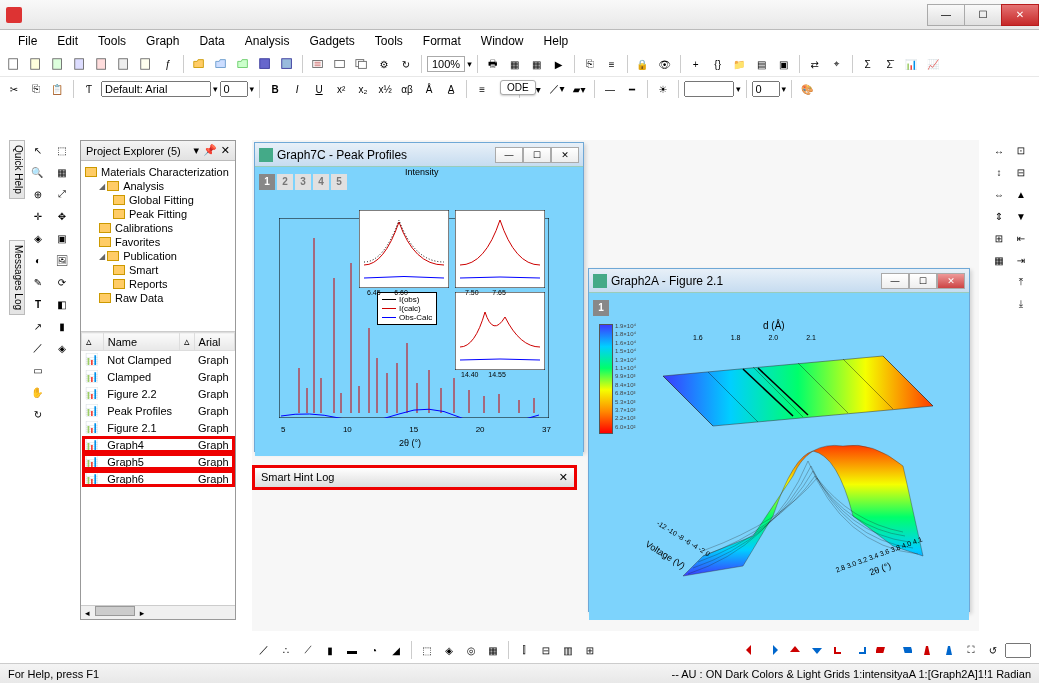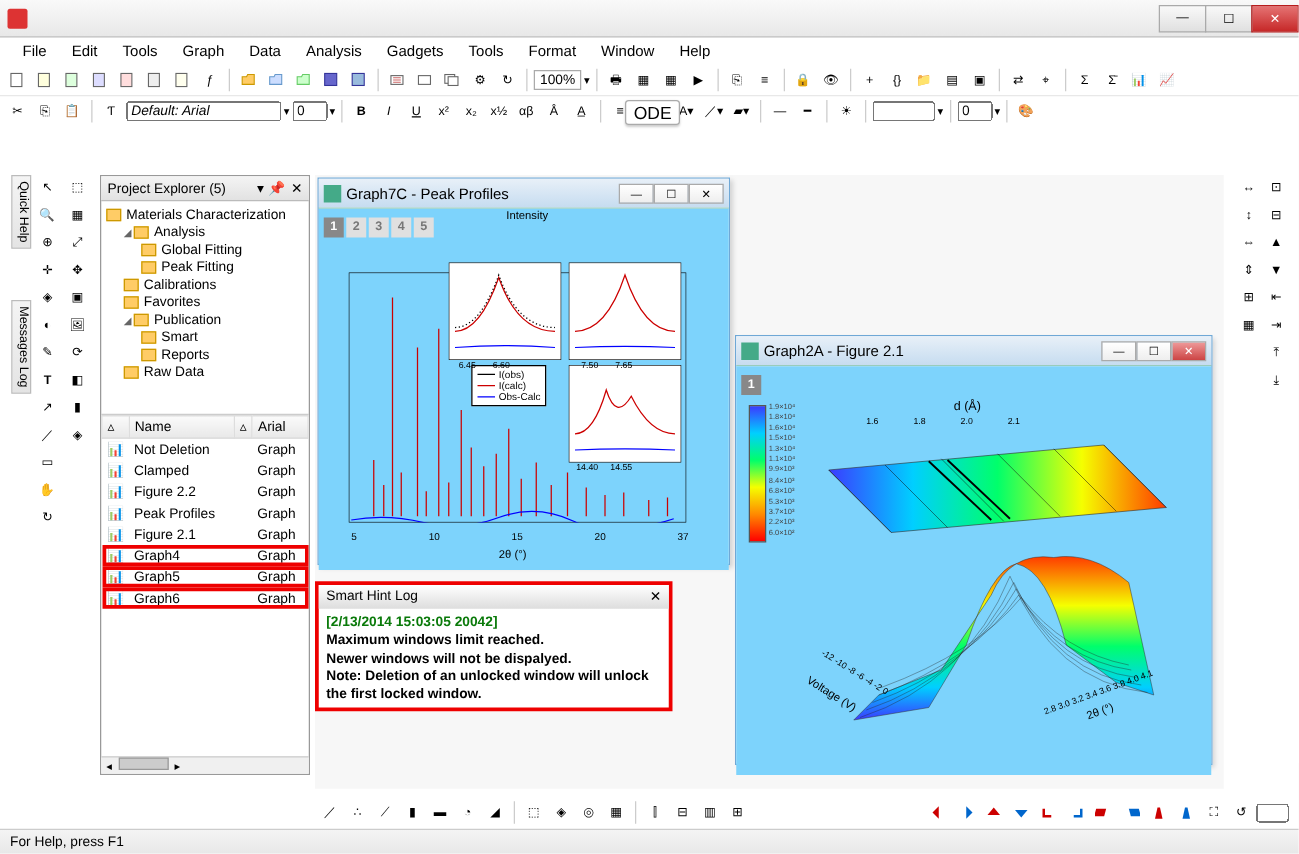--- a/index.html
+++ b/index.html
@@ -18,37 +18,37 @@
 .menubar span { padding:2px 8px; cursor:default; }
 
 
 .toolbar { display:flex; align-items:center; padding:2px 4px; gap:2px; border-bottom:1px solid #e8e8e8; flex-wrap:wrap; }
 .tbtn { width:20px; height:20px; border:1px solid transparent; display:flex; align-items:center; justify-content:center; font-size:10px; }
 .tbtn svg { width:14px; height:14px; }
 .sep { width:1px; height:18px; background:#ccc; margin:0 3px; }
 .zoom { font-size:11px; padding:1px 4px; border:1px solid #aaa; background:#fff; }
 
 
-.ode-tag { position:absolute; top:80px; left:500px; background:#fff; border:1px solid #aaa; font-size:14px; padding:1px 6px; border-radius:3px; box-shadow:0 1px 2px rgba(0,0,0,.2); z-index:20; }
+.ode-tag { position:absolute; top:80px; left:500px; background:#fff; border:1px solid #aaa; font-size:10px; padding:1px 6px; border-radius:3px; box-shadow:0 1px 2px rgba(0,0,0,.2); z-index:20; }
 
 
 .sidetab { position:absolute; top:140px; left:9px; width:16px; writing-mode:vertical-rl; font-size:10px; background:linear-gradient(#f4f4f4,#e4e4e4); border:1px solid #bbb; padding:4px 0; text-align:center; }
 .sidetab2 { top:240px; }
 
 
 .lefttools { position:absolute; top:140px; left:28px; width:24px; display:flex; flex-direction:column; gap:2px; }
 .lefttools2 { left:52px; }
 .lefttools .tbtn, .lefttools2 .tbtn { border:1px solid transparent; }
 
 
 .righttools { position:absolute; top:140px; right:8px; width:20px; display:flex; flex-direction:column; gap:2px; }
 .righttools2 { right:30px; }
 
 
-.pe-panel { position:absolute; top:140px; left:80px; width:168px; height: 480px; background:#fff; border:1px solid #999; font-size:11px; display:flex; flex-direction:column; }
+.pe-panel { position:absolute; top:140px; left:80px; width:156px; height: 480px; background:#fff; border:1px solid #999; font-size:11px; display:flex; flex-direction:column; }
 .pe-head { background:linear-gradient(#f4f4f4,#e2e2e2); padding:3px 5px; display:flex; align-items:center; border-bottom:1px solid #bbb; }
 .pe-head .grow{flex:1}
 .pe-tree { padding:4px; flex:0 0 auto; height:170px; overflow:auto; }
 .pe-tree .node { display:flex; align-items:center; padding:1px 0; white-space:nowrap; }
 .pe-tree .fold { width:12px; height:10px; background:#fc6; border:1px solid #c90; margin-right:4px; }
 .pe-tree .ind { display:inline-block; }
 .pe-list { border-top:1px solid #ccc; flex:1; overflow:auto; position:relative; }
 .pe-list table { width:100%; border-collapse:collapse; font-size:11px; }
 .pe-list th { text-align:left; background:linear-gradient(#fafafa,#e8e8e8); border:1px solid #ddd; padding:2px 4px; font-weight:normal; }
 .pe-list td { padding:2px 4px; }
@@ -64,21 +64,21 @@
 .cw-title .grow{flex:1}
 .cw-btns { display:flex; gap:0; }
 .cw-btns div { width:28px; height:16px; border:1px solid #aaa; background:linear-gradient(#fff,#eee); font-size:9px; display:flex; align-items:center; justify-content:center; }
 .cw-btns .close { background:linear-gradient(#e99,#c44); color:#fff; }
 .cw-body { padding:4px; background:#7dd3fc; position:relative; }
 
 .layer-tab { display:inline-block; width:16px; height:16px; background:#e0e0e0; color:#777; font-size:10px; font-weight:bold; text-align:center; line-height:16px; margin-right:2px; }
 .layer-tab.active { background:#888; color:#fff; }
 
 
-.smarthint { position:absolute; top:465px; left:252px; width:286px; border:3px solid #e00; background:#fff; font-size:11px; z-index:30; }
+.smarthint { position:absolute; top:465px; left:252px; width:325px; border:3px solid #e00; background:#fff; font-size:11px; z-index:30; }
 .sh-title { background:linear-gradient(#fff,#ddd); padding:3px 6px; display:flex; }
 .sh-title .grow{flex:1}
 .sh-body { padding:4px 6px; font-family:"Courier New",monospace; font-size:11px; line-height:1.3; font-weight:bold; }
 .sh-body .ts { color:#0a7a0a; }
 
 
 .statusbar { position:absolute; bottom:0; left:0; right:0; height:20px; background:linear-gradient(#f4f4f4,#e8e8e8); border-top:1px solid #ccc; font-size:11px; display:flex; align-items:center; padding:0 8px; }
 .statusbar .grow{flex:1}
 
 
@@ -240,21 +240,21 @@
   <div class="tbtn">📊</div>
   <div class="tbtn">📈</div>
 </div>
 
 <div class="fmtbar">
   <div class="tbtn">✂</div>
   <div class="tbtn">⎘</div>
   <div class="tbtn">📋</div>
   <div class="sep"></div>
   <div class="tbtn">Ƭ</div>
-  <input type="text" style="width: 124px; font-style: italic;" value="Default: Arial">
+  <input type="text" style="width: 110px;" value="Default: Arial">
   <span style="font-size:9px">▾</span>
   <input type="text" style="width: 28px;" value="0">
   <span style="font-size:9px">▾</span>
   <div class="sep"></div>
   <div class="tbtn">
       <b>B</b>
     </div>
   <div class="tbtn">
       <i>I</i>
     </div>
@@ -411,21 +411,21 @@
           <tr>
         <th style="width:14px">▵</th>
         <th>Name</th>
         <th style="width:14px">▵</th>
         <th>Arial</th>
       </tr>
         </thead>
       <tbody id="pe-items">
           <tr>
             <td>📊</td>
-            <td>Not Deletion</td>
+            <td>Not Clamped</td>
             <td></td>
             <td>Graph</td>
           </tr>
           <tr>
             <td>📊</td>
             <td>Clamped</td>
             <td></td>
             <td>Graph</td>
           </tr>
           <tr>
@@ -681,26 +681,20 @@
     </div>
   </div>
 </div>
 
 <div class="smarthint">
   <div class="sh-title">
     <span>Smart Hint Log</span>
     <div class="grow"></div>
     <span>✕</span>
   </div>
-  <div class="sh-body">
-    <div class="ts">[2/13/2014 15:03:05 20042]</div>
-    <div>Maximum windows limit reached.</div>
-    <div>Newer windows will not be dispalyed.</div>
-    <div>Note: Deletion of an unlocked window will unlock the first locked window.</div>
-  </div>
 </div>
 
 <div class="bottombar">
   <div class="tbtn">／</div>
   <div class="tbtn">∴</div>
   <div class="tbtn">⟋</div>
   <div class="tbtn">▮</div>
   <div class="tbtn">▬</div>
   <div class="tbtn">◔</div>
   <div class="tbtn">◢</div>
@@ -767,13 +761,14 @@
       </svg>
     </div>
   <div class="tbtn">⛶</div>
   <div class="tbtn">↺</div>
   <input type="text" style="width: 26px; font-size: 10px;">
 </div>
 
 <div class="statusbar">
   <span>For Help, press F1</span>
   <div class="grow"></div>
+  <span>-- AU : ON  Dark Colors &amp; Light Grids  1:intensityaA  1:[Graph2A]1!1  Radian</span>
 </div>
 
 </body></html>

